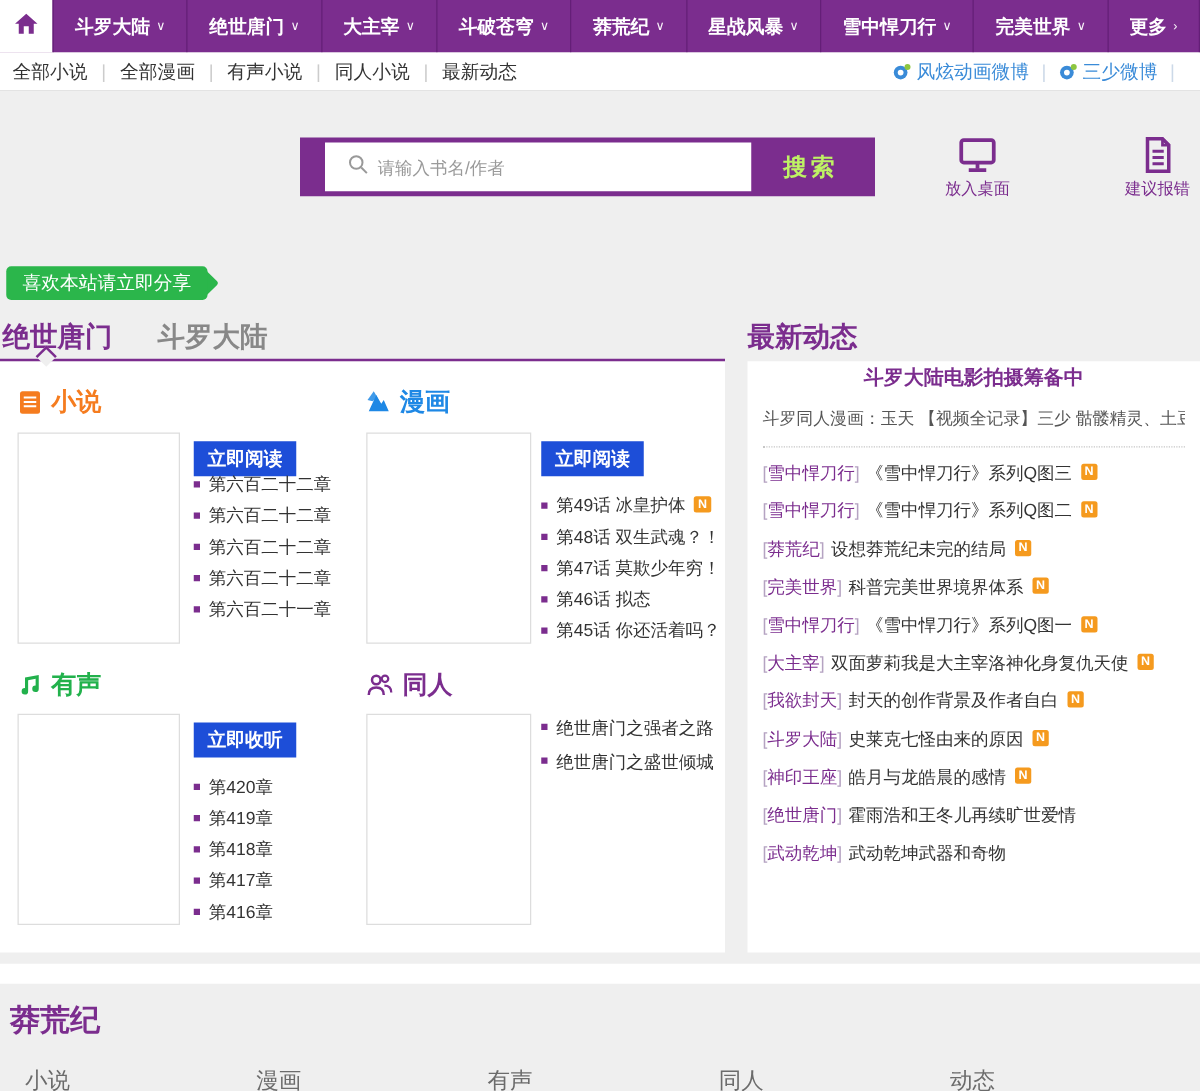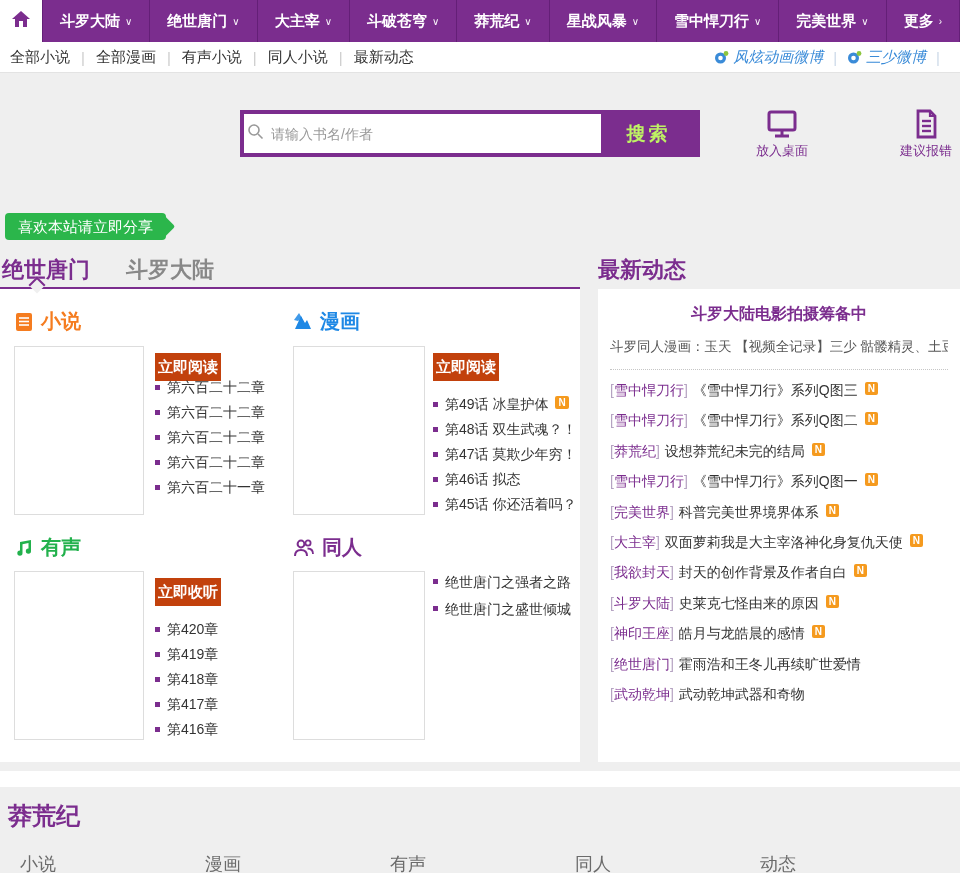--- a/index.html
+++ b/index.html
@@ -14,26 +14,26 @@
   .top-nav { position:absolute; top:0; left:0; width:960px; height:42px; background:#7b2d8e; display:flex; align-items:stretch; }
   .home-btn { width:45px; background:#fff; display:flex; align-items:center; justify-content:center; cursor:pointer; }
   .nav-item { display:flex; align-items:center; justify-content:center; padding:0 17px; border-left:1px solid #641f77; color:#fff; font-size:15px; font-weight:bold; cursor:pointer; white-space:nowrap; }
   .nav-arrow { font-size:10px; margin-left:5px; opacity:.95; font-weight:normal; }
   .nav-fill { flex:1; border-left:1px solid #641f77; }
   
   .sub-nav { position:absolute; top:42px; left:0; width:960px; height:31px; background:#fff; border-bottom:1px solid #e3e3e3; display:flex; align-items:center; padding:0 10px; font-size:15px; }
   .sub-link { color:#333; cursor:pointer; }
   .sep { color:#ccc; margin:0 11px; }
   .sub-right { margin-left:auto; display:flex; align-items:center; }
-  .weibo-link { color:#3a8bd8; cursor:pointer; display:flex; align-items:center;font-style:italic; }
+  .weibo-link { color:#3a8bd8; cursor:pointer; display:flex; align-items:center; }
   .weibo-link svg { margin-right:4px; }
   .sep-r { color:#ccd9e8; margin:0 10px; }
   
   .search-bar { position:absolute; top:110px; left:240px; width:460px; height:47px; background:#7b2d8e; display:flex; padding:4px; }
-  .search-input-wrap { flex:1; background:#fff; display:flex; align-items:center; padding:0 3px; }
+  .search-input-wrap { flex:1; background:#fff; display:flex; align-items:center; padding:0 18px;margin-left:16px; }
   .search-input-wrap input { border:none; outline:none; flex:1; font-size:14px; color:#333; margin-left:7px; font-family:inherit; }
   .search-input-wrap input::placeholder { color:#9a9a9a; }
   .search-btn { width:95px; color:#bef264; font-size:19px; font-weight:bold; display:flex; align-items:center; justify-content:center; letter-spacing:3px; cursor:pointer; }
   
   .quick-actions { position:absolute; top:109px; left:749px; width:210px; display:flex; justify-content:space-between; }
   .qa { width:66px; text-align:center; color:#7b2d8e; font-size:13px; cursor:pointer; }
   .qa svg { display:block; margin:0 auto 3px; }
   
   .ribbon { position:absolute; top:213px; left:5px; height:27px; background:#2bb64b; color:#fff; font-size:15px; line-height:27px; padding:0 13px; border-radius:4px; cursor:pointer; }
   .ribbon::after { content:""; position:absolute; right:-6px; top:6px; width:15px; height:15px; background:#2bb64b; transform:rotate(45deg); border-radius:2px; z-index:-1; }
@@ -50,34 +50,34 @@
   .sec-header svg { margin-right:7px; }
   .hdr-novel { left:14px; top:19px; color:#f57c1f; }
   .hdr-comic { left:293px; top:19px; color:#1e88e5; }
   .hdr-audio { left:14px; top:245px; color:#22b14c; }
   .hdr-fan   { left:293px; top:245px; color:#7b2d8e; }
   .cover { position:absolute; width:130px; height:169px; background:#fff; border:1px solid #ddd; cursor:pointer; }
   .cov-novel { left:14px; top:57px; }
   .cov-comic { left:293px; top:57px; width:132px; }
   .cov-audio { left:14px; top:282px; }
   .cov-fan   { left:293px; top:282px; width:132px; }
-  .act-btn { position:absolute; width:66px; height:28px; background:#c2410c; color:#fff; font-size:15px; font-weight:bold; display:flex; align-items:center; justify-content:center; cursor:pointer; }
+  .act-btn { position:absolute; width:82px; height:28px; background:#1d4ed8; color:#fff; font-size:15px; font-weight:bold; display:flex; align-items:center; justify-content:center; cursor:pointer; }
   .btn-novel { left:155px; top:64px; }
   .btn-comic { left:433px; top:64px; }
   .btn-audio { left:155px; top:289px; }
   .chap-list { position:absolute; }
   .cl-novel { left:155px; top:86px;text-align:right; }
   .cl-comic { left:433px; top:103px; }
   .cl-audio { left:155px; top:328px; }
   .cl-fan   { left:433px; top:280px; }
   .chap { position:relative; line-height:25px; font-size:14px; color:#333; padding-left:12px; white-space:nowrap; cursor:pointer; }
   .cl-fan .chap { line-height:27px; }
   .chap::before { content:""; position:absolute; left:0; top:10px; width:5px; height:5px; background:#7b2d8e; }
   
-  .news-panel { position:absolute; top:289px; left:598px; width:362px; height:473px; background:#fff; padding:12px 12px 0; overflow:hidden; }
+  .news-panel { position:absolute; top:289px; left:598px; width:362px; height:473px; background:#fff; padding:0 12px 0; overflow:hidden; }
   .headline { text-align:center; color:#7b2d8e; font-size:16px; font-weight:bold; margin:3px 0 13px; cursor:pointer; }
   .subline { font-size:13.5px; color:#555; white-space:nowrap; overflow:hidden; padding-bottom:13px; border-bottom:1px dotted #c6c6c6; margin-bottom:5px; cursor:pointer; }
   .news-item { line-height:30.4px; font-size:14px; white-space:nowrap; overflow:hidden; cursor:pointer; }
   .nbr { color:#b5a3c2; }
   .ncat { color:#7b2d8e; }
   .ntitle { color:#333; margin-left:5px; }
   .nbadge, .cbadge { display:inline-block; background:#f59a1e; color:#fff; font-size:10px; font-weight:bold; line-height:13px; padding:0 3px; border-radius:2px; margin-left:7px; vertical-align:3px; }
   
   .white-strip { position:absolute; top:771px; left:0; width:960px; height:16px; background:#fff; }
   .next-title { position:absolute; top:800px; left:8px; font-size:24px; font-weight:bold; color:#7b2d8e; }
@@ -280,22 +280,22 @@
   </div>
 </div>
 
 <div class="news-panel">
   <div class="headline">斗罗大陆电影拍摄筹备中</div>
   <div class="subline">斗罗同人漫画：玉天 【视频全记录】三少 骷髅精灵、土豆、番</div>
 
   <div class="news-item"><span class="nbr">[</span><span class="ncat">雪中悍刀行</span><span class="nbr">]</span><span class="ntitle">《雪中悍刀行》系列Q图三</span><span class="nbadge">N</span></div>
   <div class="news-item"><span class="nbr">[</span><span class="ncat">雪中悍刀行</span><span class="nbr">]</span><span class="ntitle">《雪中悍刀行》系列Q图二</span><span class="nbadge">N</span></div>
   <div class="news-item"><span class="nbr">[</span><span class="ncat">莽荒纪</span><span class="nbr">]</span><span class="ntitle">设想莽荒纪未完的结局</span><span class="nbadge">N</span></div>
+  <div class="news-item"><span class="nbr">[</span><span class="ncat">完美世界</span><span class="nbr">]</span><span class="ntitle">科普完美世界境界体系</span><span class="nbadge">N</span></div>
   <div class="news-item"><span class="nbr">[</span><span class="ncat">雪中悍刀行</span><span class="nbr">]</span><span class="ntitle">《雪中悍刀行》系列Q图一</span><span class="nbadge">N</span></div>
-  <div class="news-item"><span class="nbr">[</span><span class="ncat">完美世界</span><span class="nbr">]</span><span class="ntitle">科普完美世界境界体系</span><span class="nbadge">N</span></div>
   <div class="news-item"><span class="nbr">[</span><span class="ncat">大主宰</span><span class="nbr">]</span><span class="ntitle">双面萝莉我是大主宰洛神化身复仇天使</span><span class="nbadge">N</span></div>
   <div class="news-item"><span class="nbr">[</span><span class="ncat">我欲封天</span><span class="nbr">]</span><span class="ntitle">封天的创作背景及作者自白</span><span class="nbadge">N</span></div>
   <div class="news-item"><span class="nbr">[</span><span class="ncat">斗罗大陆</span><span class="nbr">]</span><span class="ntitle">史莱克七怪由来的原因</span><span class="nbadge">N</span></div>
   <div class="news-item"><span class="nbr">[</span><span class="ncat">神印王座</span><span class="nbr">]</span><span class="ntitle">皓月与龙皓晨的感情</span><span class="nbadge">N</span></div>
   <div class="news-item"><span class="nbr">[</span><span class="ncat">绝世唐门</span><span class="nbr">]</span><span class="ntitle">霍雨浩和王冬儿再续旷世爱情</span></div>
   <div class="news-item"><span class="nbr">[</span><span class="ncat">武动乾坤</span><span class="nbr">]</span><span class="ntitle">武动乾坤武器和奇物</span></div>
 </div>
 
 <div class="white-strip"></div>
 <div class="next-title">莽荒纪</div>

